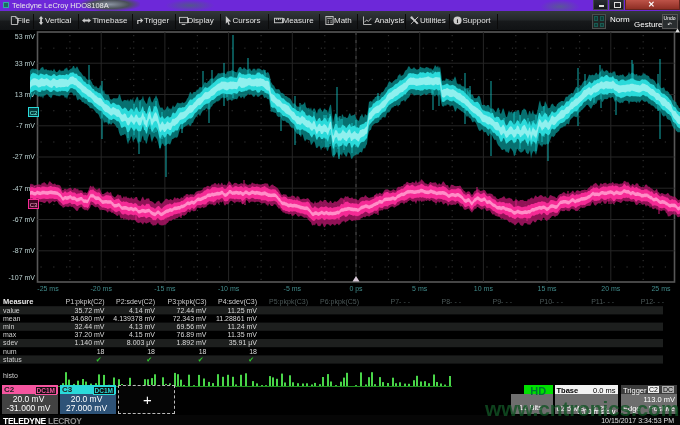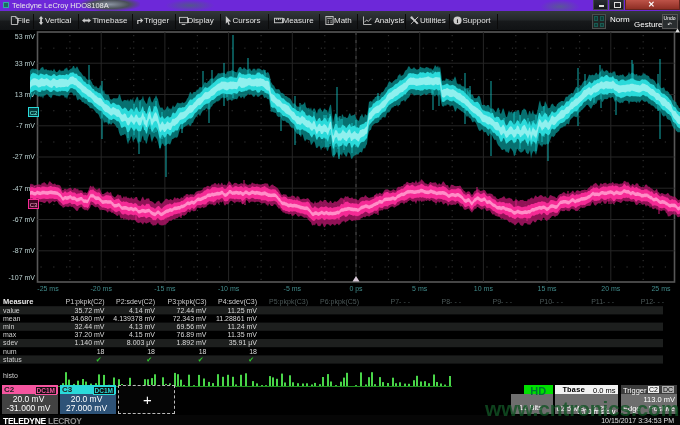--- a/index.html
+++ b/index.html
@@ -1300,21 +1300,21 @@
   <div style="position:absolute;left:8px;top:9px;font-size:7.5px;">12 Bits</div>
     </div>
 <div class="indhd" style="left:523.5px;top:385px;width:29.5px;background:#00e000;color:#073;
   font-weight:bold;font-size:11px;text-align:center;">HD</div>
 <div class="indbd" style="left:554.5px;top:393.5px;width:63px;height:20.5px;">
   <div style="position:absolute;right:2px;top:1px;font-size:7.5px;margin-top:12px;">5.00 ms/div</div>
   <div style="position:absolute;left:2px;top:10.5px;font-size:7.5px;">62.5 MS</div>
   <div style="position:absolute;right:4px;top:10.5px;font-size:7.5px;">1.25...</div>
     </div>
 <div class="indhd" style="left:554.5px;top:385px;width:63px;background:#f2f2f2;color:#000;font-size:7.5px;">
-  <b style="position:absolute;left:8px;top:0.5px;font-family:Liberation Mono, monospace;">Tbase</b>
+  <b style="position:absolute;left:2px;top:0.5px;">Tbase</b>
       <span style="position:absolute;right:2px;top:0.5px;">0.0 ms</span>
     </div>
 <div class="indbd" style="left:621px;top:393.5px;width:56px;height:20.5px;">
   <div style="position:absolute;right:2px;top:1px;font-size:7.5px;">113.0 mV</div>
   <div style="position:absolute;left:2px;top:10.5px;font-size:7.5px;">Edge</div>
   <div style="position:absolute;right:2px;top:10.5px;font-size:7.5px;">Positive</div>
     </div>
 <div class="indhd" style="left:621px;top:385px;width:56px;background:#3c3c3c;color:#fff;font-size:7.5px;">
   <span style="position:absolute;left:2px;top:0.5px;">Trigger</span>
   <span style="position:absolute;left:27px;top:0.5px;background:#f0f0f0;color:#000;padding:0 1px;font-size:7px;">C2</span>

